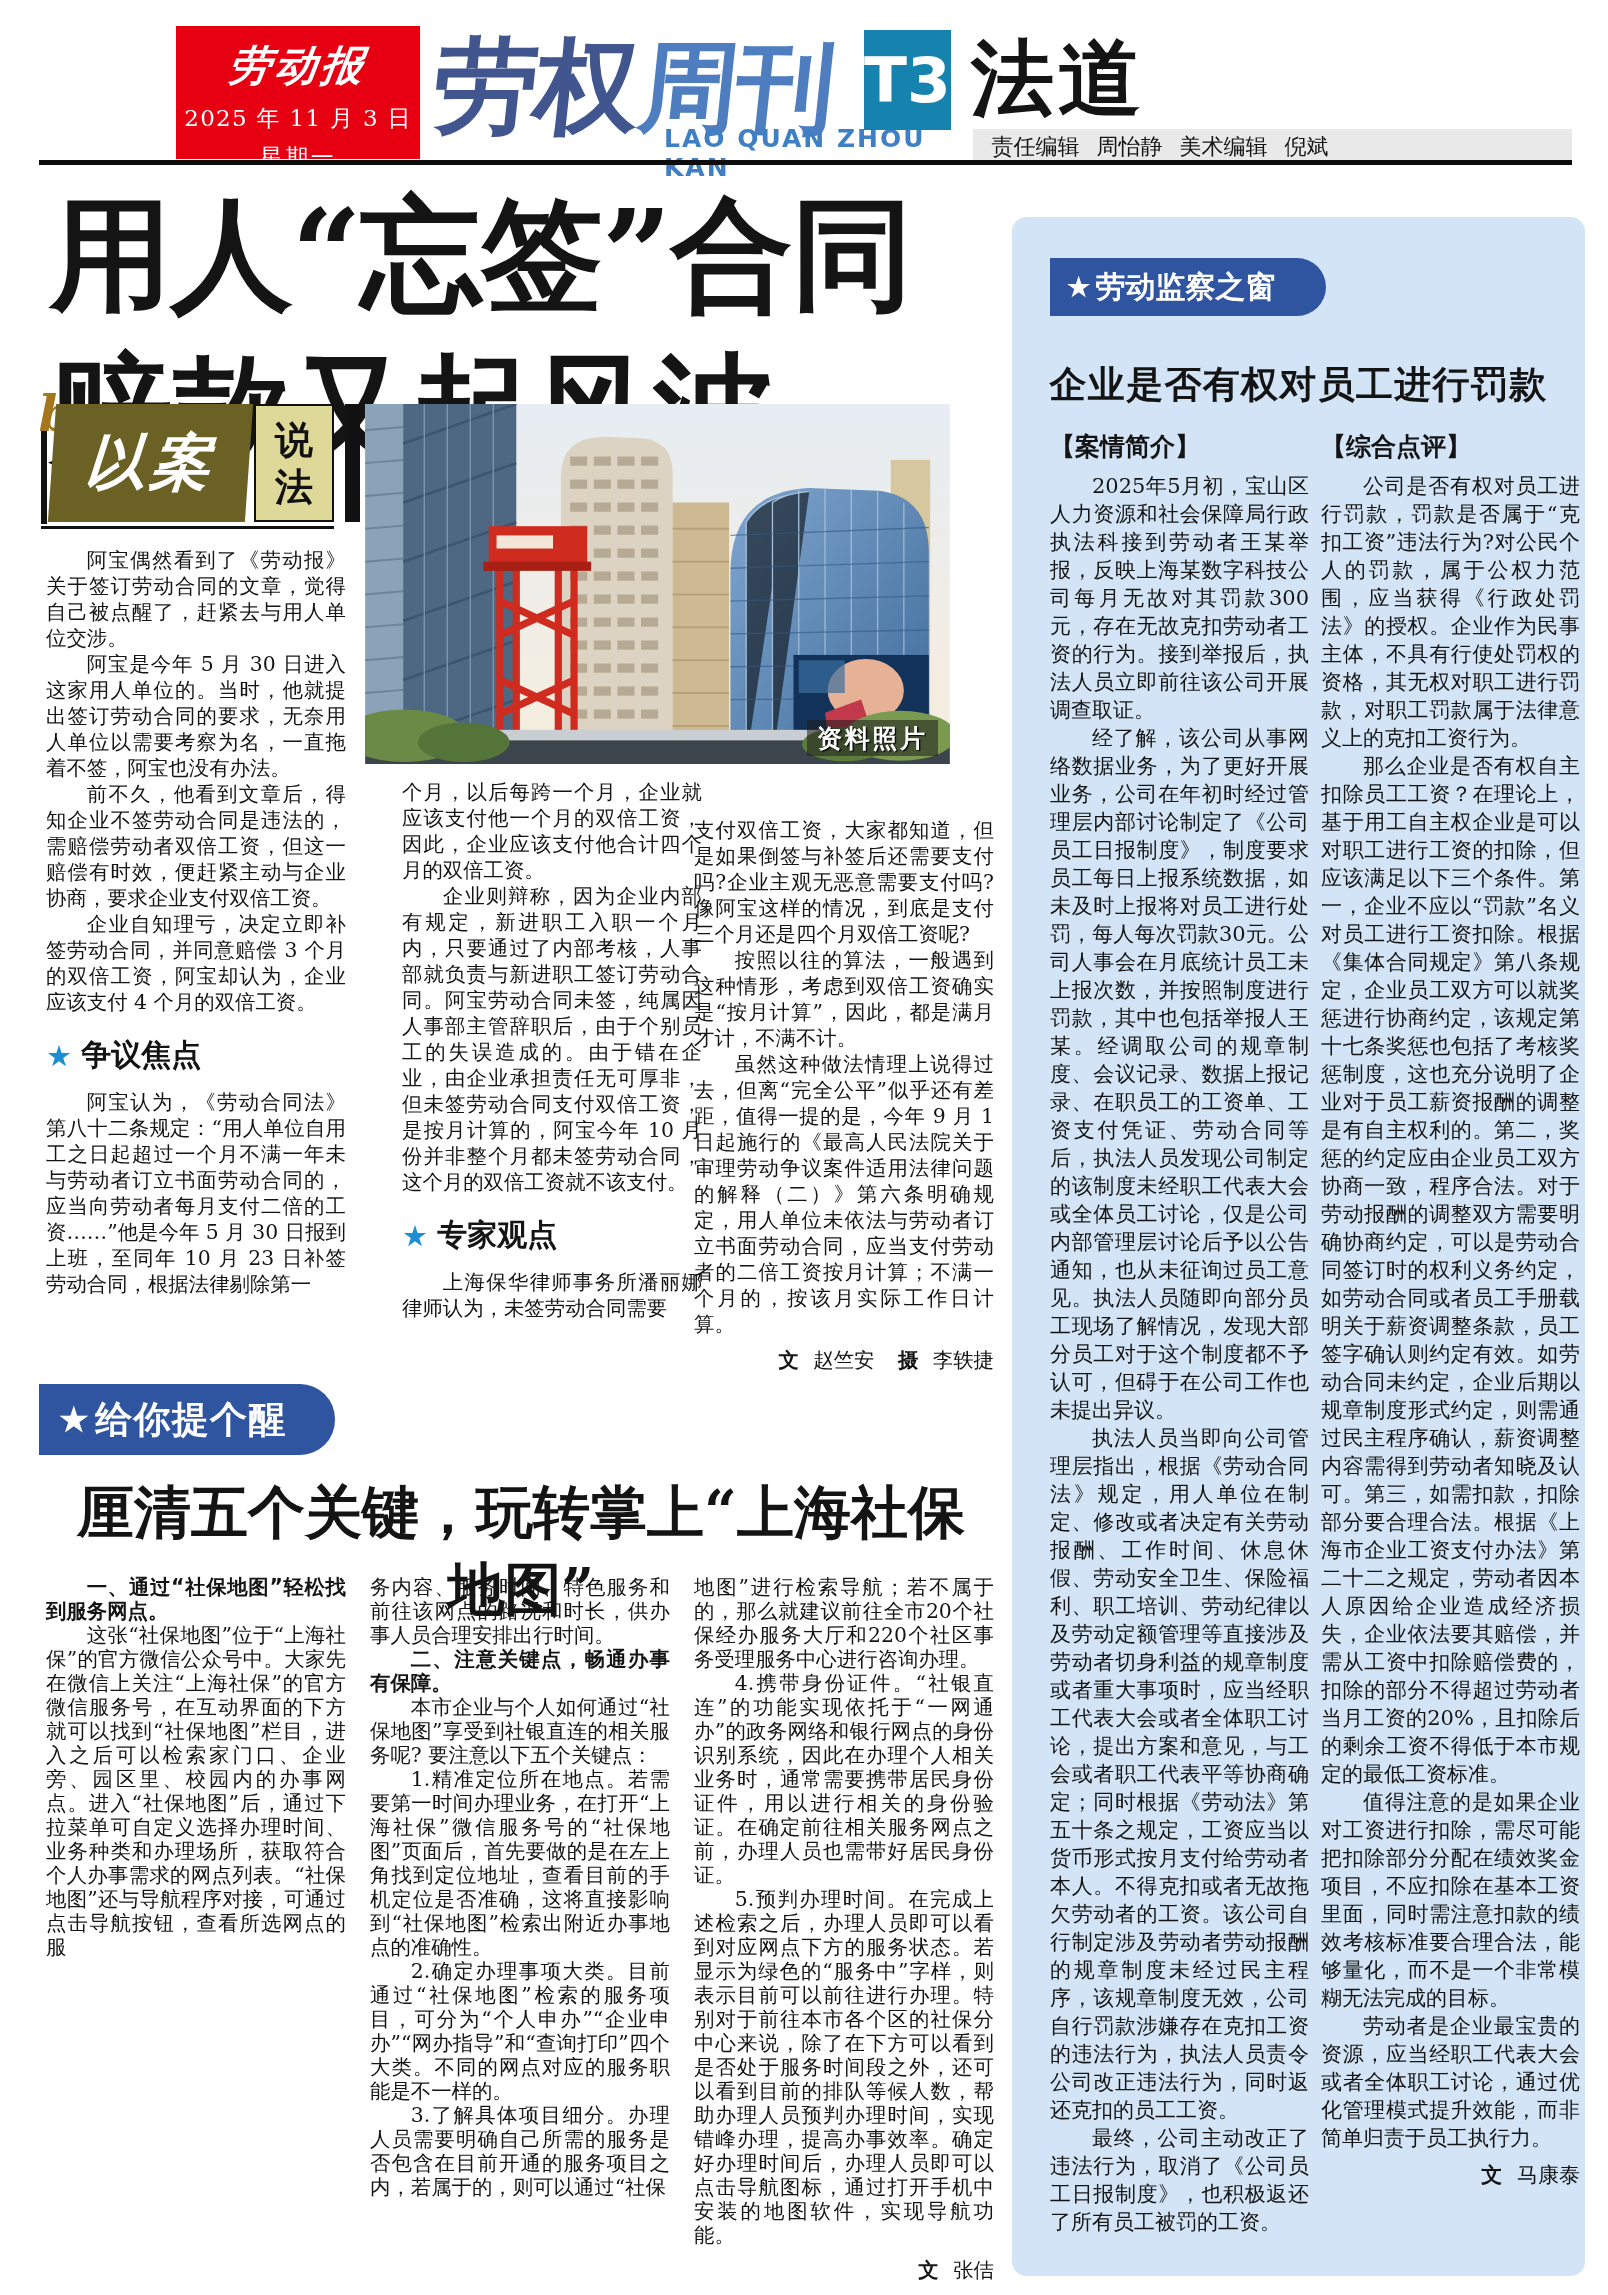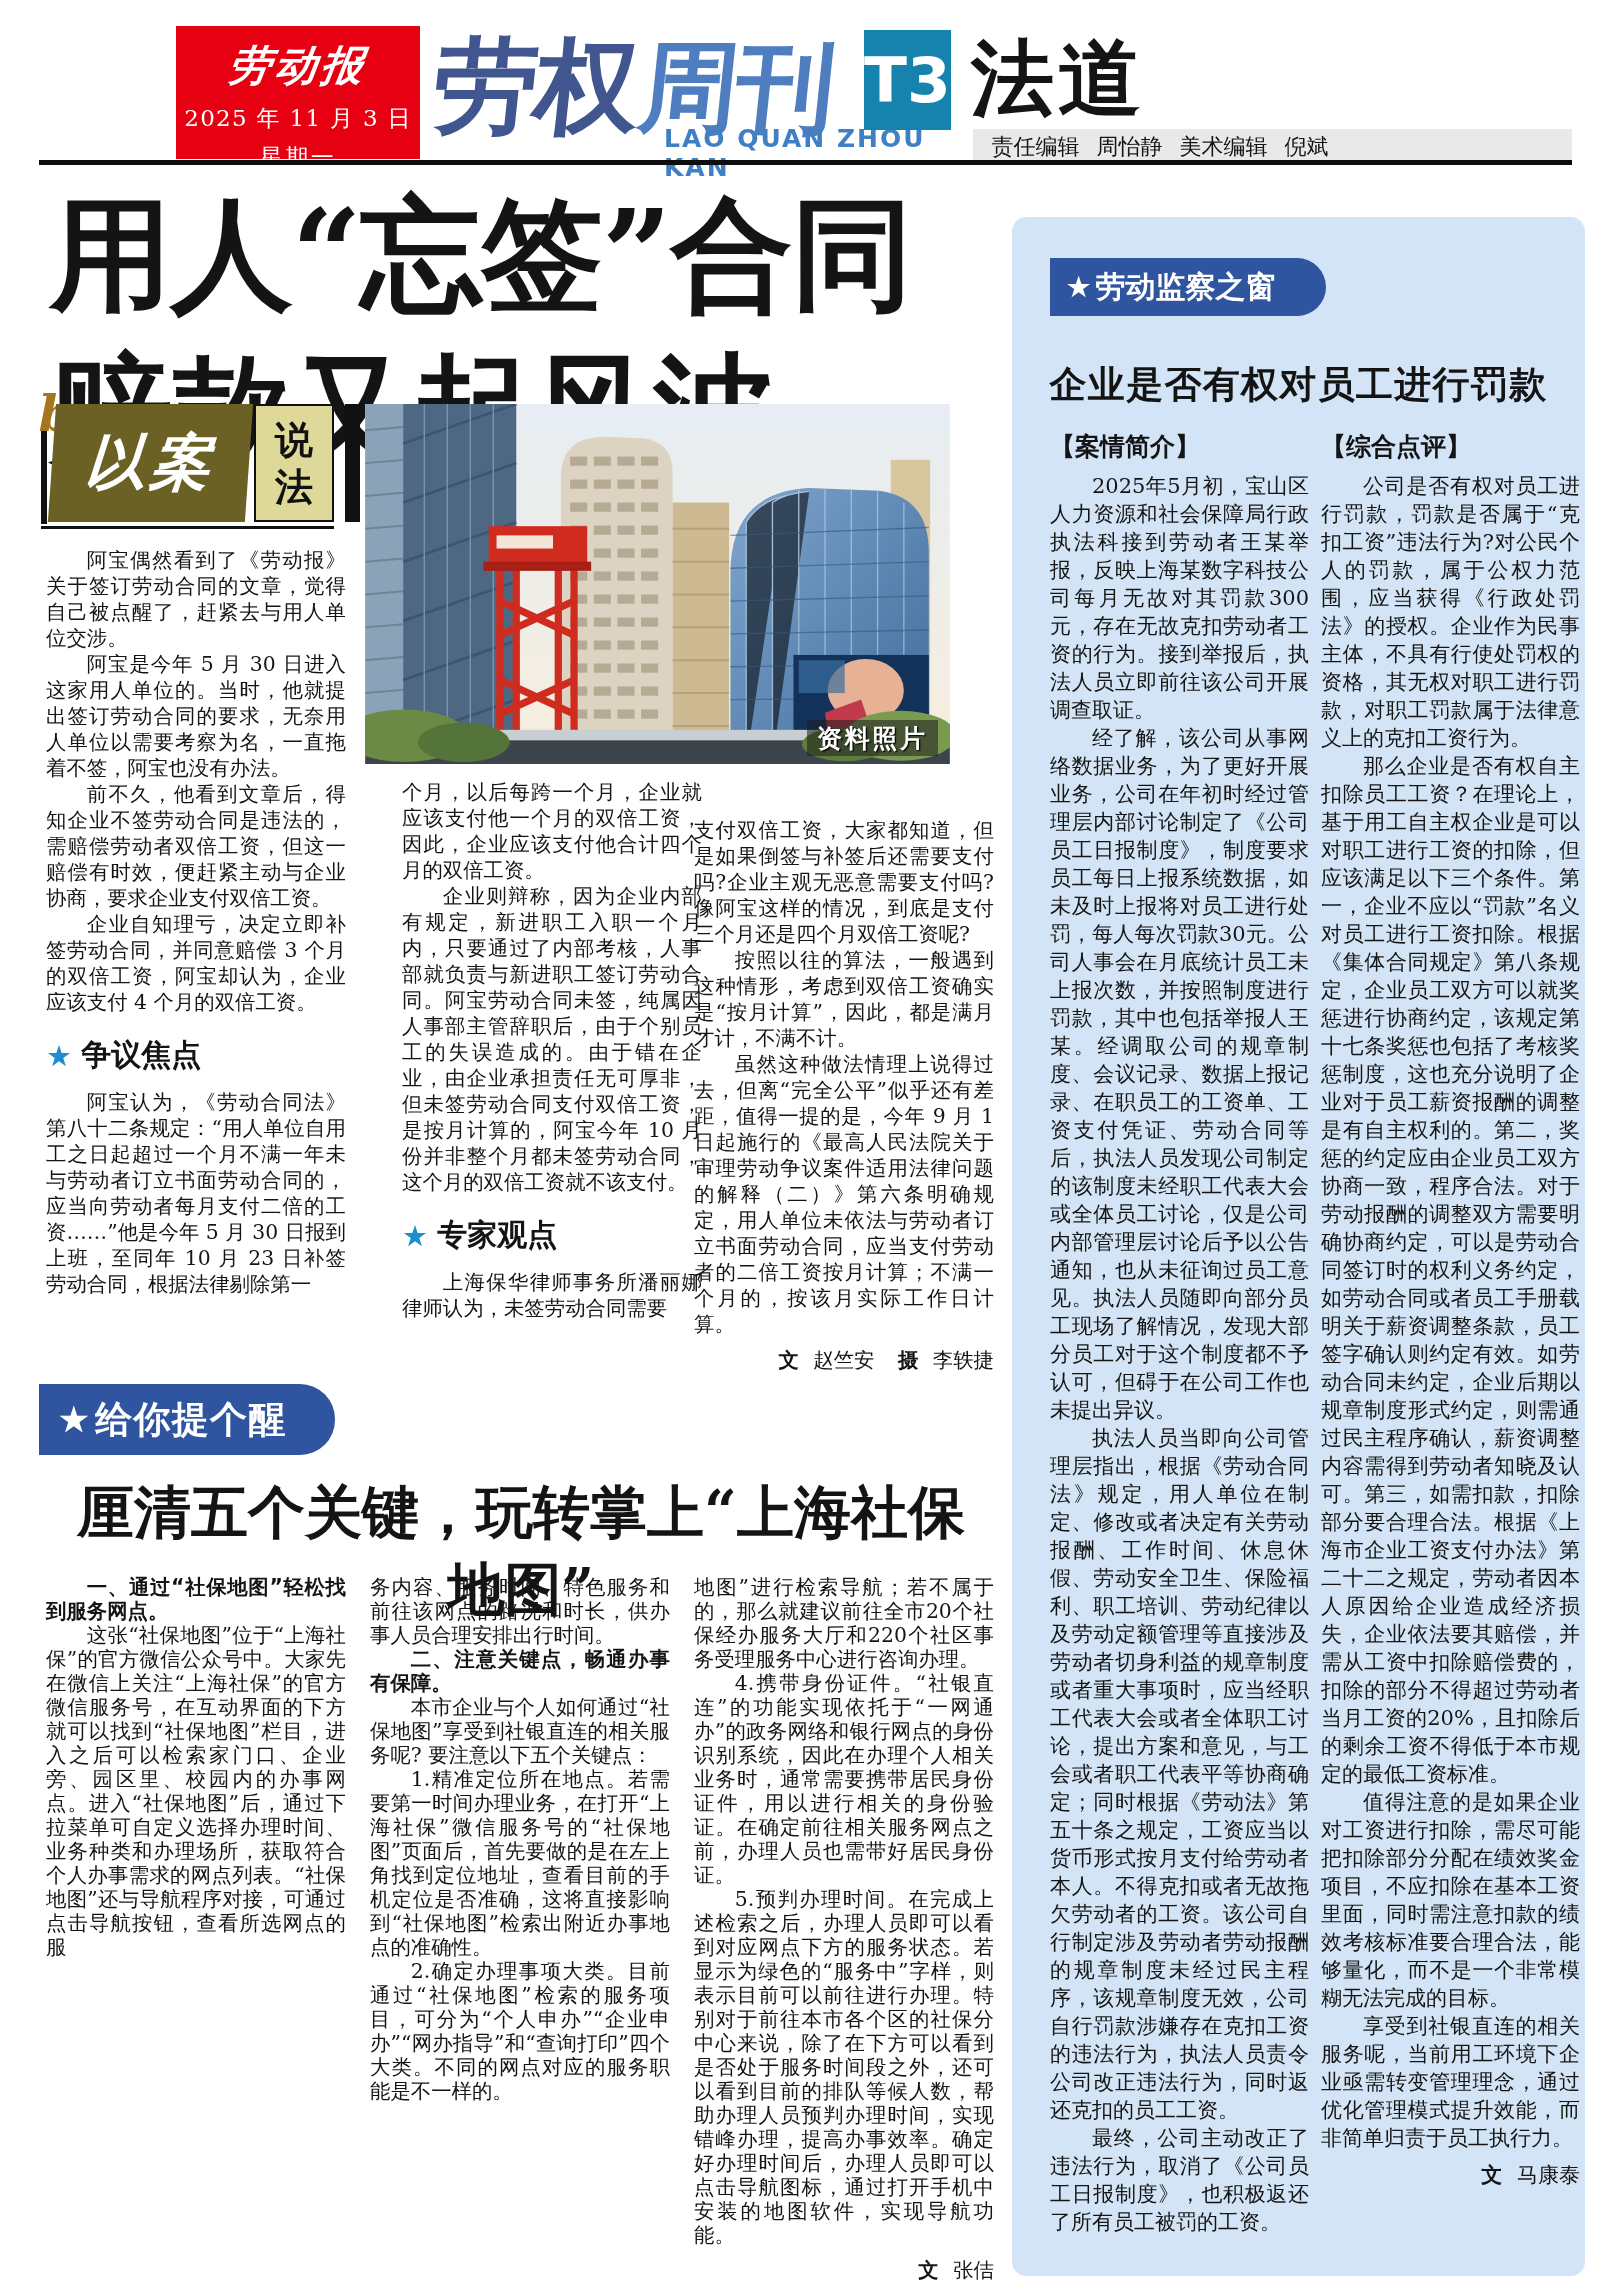--- a/index.html
+++ b/index.html
@@ -345,20 +345,21 @@
       <p class="subhead">一、通过“社保地图”轻松找到服务网点。</p>
       <p>这张“社保地图”位于“上海社保”的官方微信公众号中。大家先在微信上关注“上海社保”的官方微信服务号，在互动界面的下方就可以找到“社保地图”栏目，进入之后可以检索家门口、企业旁、园区里、校园内的办事网点。进入“社保地图”后，通过下拉菜单可自定义选择办理时间、业务种类和办理场所，获取符合个人办事需求的网点列表。“社保地图”还与导航程序对接，可通过点击导航按钮，查看所选网点的服</p>
     </div>
     <div class="col" style="left:370px;top:1575px;">
       <p class="cont">务内容、服务时间、特色服务和前往该网点的路况和时长，供办事人员合理安排出行时间。</p>
       <p class="subhead">二、注意关键点，畅通办事有保障。</p>
       <div>
           <p>本市企业与个人如何通过“社保地图”享受到社银直连的相关服务呢? 要注意以下五个关键点：</p>
           <p>1.精准定位所在地点。若需要第一时间办理业务，在打开“上海社保”微信服务号的“社保地图”页面后，首先要做的是在左上角找到定位地址，查看目前的手机定位是否准确，这将直接影响到“社保地图”检索出附近办事地点的准确性。</p>
           <p>2.确定办理事项大类。目前通过“社保地图”检索的服务项目，可分为“个人申办”“企业申办”“网办指导”和“查询打印”四个大类。不同的网点对应的服务职能是不一样的。</p>
+          <p>3.了解具体项目细分。办理人员需要明确自己所需的服务是否包含在目前开通的服务项目之内，若属于的，则可以通过“社保</p>
         </div>
     </div>
     <div class="col" style="left:694px;top:1575px;">
       <p class="cont">地图”进行检索导航；若不属于的，那么就建议前往全市20个社保经办服务大厅和220个社区事务受理服务中心进行咨询办理。</p>
       <div>
           <p>4.携带身份证件。“社银直连”的功能实现依托于“一网通办”的政务网络和银行网点的身份识别系统，因此在办理个人相关业务时，通常需要携带居民身份证件，用以进行相关的身份验证。在确定前往相关服务网点之前，办理人员也需带好居民身份证。</p>
           <p>5.预判办理时间。在完成上述检索之后，办理人员即可以看到对应网点下方的服务状态。若显示为绿色的“服务中”字样，则表示目前可以前往进行办理。特别对于前往本市各个区的社保分中心来说，除了在下方可以看到是否处于服务时间段之外，还可以看到目前的排队等候人数，帮助办理人员预判办理时间，实现错峰办理，提高办事效率。确定好办理时间后，办理人员即可以点击导航图标，通过打开手机中安装的地图软件，实现导航功能。</p>
         </div>
       <div class="byline">
         <span class="bl">文</span>
@@ -383,21 +384,21 @@
           <p>最终，公司主动改正了违法行为，取消了《公司员工日报制度》，也积极返还了所有员工被罚的工资。</p>
         </div>
     </div>
 
     <div class="pcol" style="left:309px;">
       <p class="pcol-header">【综合点评】</p>
       <div>
           <p>公司是否有权对员工进行罚款，罚款是否属于“克扣工资”违法行为?对公民个人的罚款，属于公权力范围，应当获得《行政处罚法》的授权。企业作为民事主体，不具有行使处罚权的资格，其无权对职工进行罚款，对职工罚款属于法律意义上的克扣工资行为。</p>
           <p>那么企业是否有权自主扣除员工工资？在理论上，基于用工自主权企业是可以对职工进行工资的扣除，但应该满足以下三个条件。第一，企业不应以“罚款”名义对员工进行工资扣除。根据《集体合同规定》第八条规定，企业员工双方可以就奖惩进行协商约定，该规定第十七条奖惩也包括了考核奖惩制度，这也充分说明了企业对于员工薪资报酬的调整是有自主权利的。第二，奖惩的约定应由企业员工双方协商一致，程序合法。对于劳动报酬的调整双方需要明确协商约定，可以是劳动合同签订时的权利义务约定，如劳动合同或者员工手册载明关于薪资调整条款，员工签字确认则约定有效。如劳动合同未约定，企业后期以规章制度形式约定，则需通过民主程序确认，薪资调整内容需得到劳动者知晓及认可。第三，如需扣款，扣除部分要合理合法。根据《上海市企业工资支付办法》第二十二之规定，劳动者因本人原因给企业造成经济损失，企业依法要其赔偿，并需从工资中扣除赔偿费的，扣除的部分不得超过劳动者当月工资的20%，且扣除后的剩余工资不得低于本市规定的最低工资标准。</p>
           <p>值得注意的是如果企业对工资进行扣除，需尽可能把扣除部分分配在绩效奖金项目，不应扣除在基本工资里面，同时需注意扣款的绩效考核标准要合理合法，能够量化，而不是一个非常模糊无法完成的目标。</p>
-          <p>享受到社银直连的相关服务呢，当前用工环境下企业亟需转变管理理念，通过优化管理模式提升效能，而非简单归责于员工执行力。</p>
+          <p>劳动者是企业最宝贵的资源，应当经职工代表大会或者全体职工讨论，通过优化管理模式提升效能，而非简单归责于员工执行力。</p>
         </div>
       <div class="byline">
         <span class="bl">文</span>
         <span class="bn">马康泰</span>
       </div>
     </div>
   </div>
 
 </div>
 

